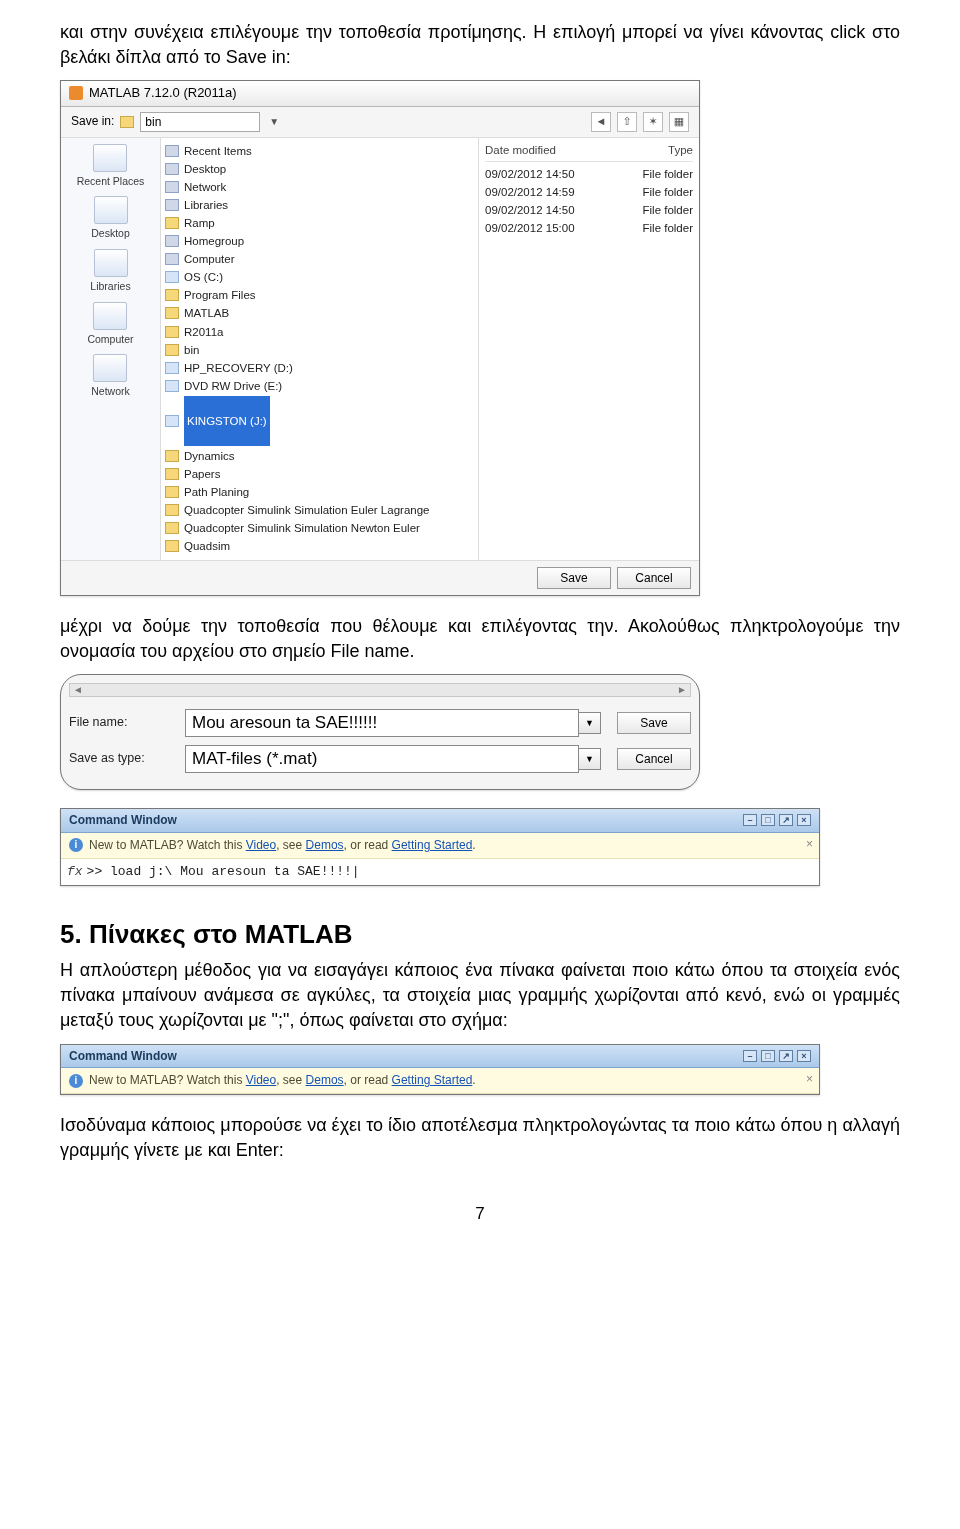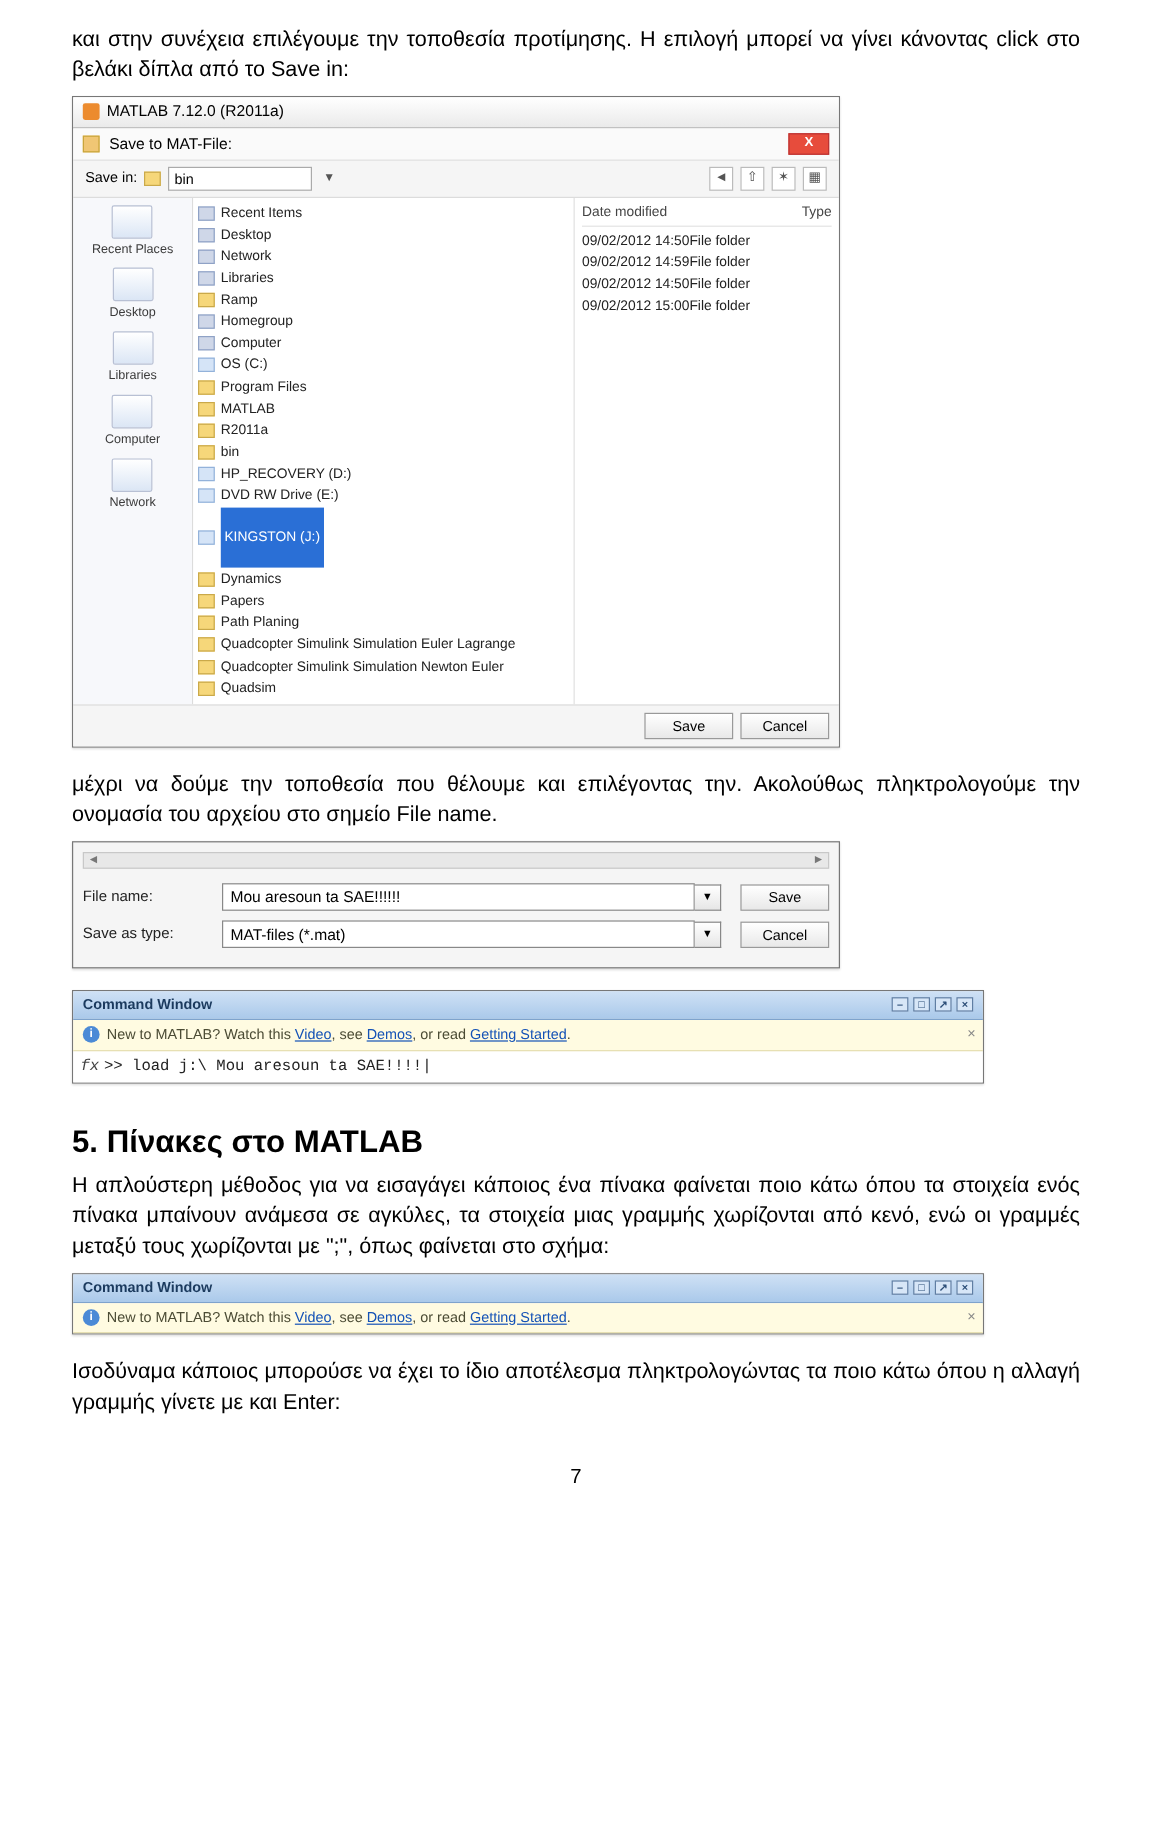--- a/index.html
+++ b/index.html
@@ -78,32 +78,32 @@
   }
   .s1-tree .row { display:flex; align-items:center; gap:5px; padding:1px 0; white-space:nowrap;}
   .ic-f { width:14px;height:12px; background:#f6d77a; border:1px solid #caa94a; display:inline-block;}
   .ic-d { width:14px;height:12px; background:#d5e4f7; border:1px solid #93b2da; display:inline-block;}
   .ic-s { width:14px;height:12px; background:#cfd7e8; border:1px solid #8fa2c6; display:inline-block;}
   .sel { background:#2a6fd6; color:#fff; padding:17px 3px;}
   .s1-right {
     width:220px; background:#fff; padding:4px 6px; font-size:11.5px;
   }
   .s1-right .hd { display:flex; justify-content:space-between; color:#444; border-bottom:1px solid #e3e3e3; padding-bottom:3px; margin-bottom:3px;}
-  .s1-right .r { display:flex; padding:1px 0; color:#222;}
+  .s1-right .r { display:flex; justify-content:space-between; padding:1px 0; color:#222;}
   .s1-foot { background:#f5f5f5; padding:6px 8px; display:flex; justify-content:flex-end; gap:6px; border-top:1px solid #dcdcdc;}
   .wbtn { width:74px; height:22px; font-size:12px; border:1px solid #999; background:linear-gradient(#fff,#e8e8e8); text-align:center; line-height:20px;}
   
-  .s2 { padding:8px; background:#f5f5f5; font-size:12.5px;}
+  .s2 { padding:8px; background:#f5f5f5; font-size:12.5px;border-radius:21px;}
   .s2 .scroll { height:14px; background:#e8e8e8; border:1px solid #c8c8c8; margin-bottom:12px; position:relative;}
   .s2 .scroll:before{content:"◄"; position:absolute; left:3px; top:-1px; font-size:10px; color:#777;}
   .s2 .scroll:after{content:"►"; position:absolute; right:3px; top:-1px; font-size:10px; color:#777;}
   .s2-row { display:flex; align-items:center; gap:16px; margin-bottom:8px;}
   .s2-row label { width:100px; color:#222;}
   .s2-row .field { flex:1; display:flex; align-items:center;}
-  .s2-row input { flex:1; padding:3px 6px; border:1px solid #888; background:#fff; font-size:13px;}
+  .s2-row input { flex:1; padding:3px 6px; border:1px solid #888; background:#fff; font-size:17px;}
   .s2-row .dd { width:22px; height:22px; border:1px solid #888; border-left:none; background:linear-gradient(#fff,#e6e6e6); display:flex;align-items:center;justify-content:center; font-size:9px;}
   
   .cw { display:flex; flex-direction:column; }
   .cw-title {
     background: linear-gradient(#cfe1f5,#aac9ea);
     border-bottom:1px solid #7ea3cc;
     padding:3px 8px;
     font-size:12px; font-weight:bold; color:#1b3a5e;
     display:flex; align-items:center;
   }
@@ -136,25 +136,20 @@
 </head>
 <body>
 <div class="page">
 
 <p>και στην συνέχεια επιλέγουμε την τοποθεσία προτίμησης. Η επιλογή μπορεί να γίνει κάνοντας click στο βελάκι δίπλα από το Save in:</p>
 
 <div class="shot s1" style="width:640px;">
   <div class="s1-title">
     <span class="m-icon"></span>
     <span>MATLAB 7.12.0 (R2011a)</span>
-  </div>
-  <div class="s1-title2">
-    <span class="d-icon"></span>
-    <span>Save to MAT-File:</span>
-    <span class="red-x">X</span>
   </div>
   <div class="s1-toolbar">
     <span>Save in:</span>
     <span class="ic-f"></span>
     <input value="bin" style="">
     <span class="arrow">▼</span>
     <span style="flex:1"></span>
     <span class="tb-btn">◄</span>
     <span class="tb-btn">⇧</span>
     <span class="tb-btn">✶</span>

